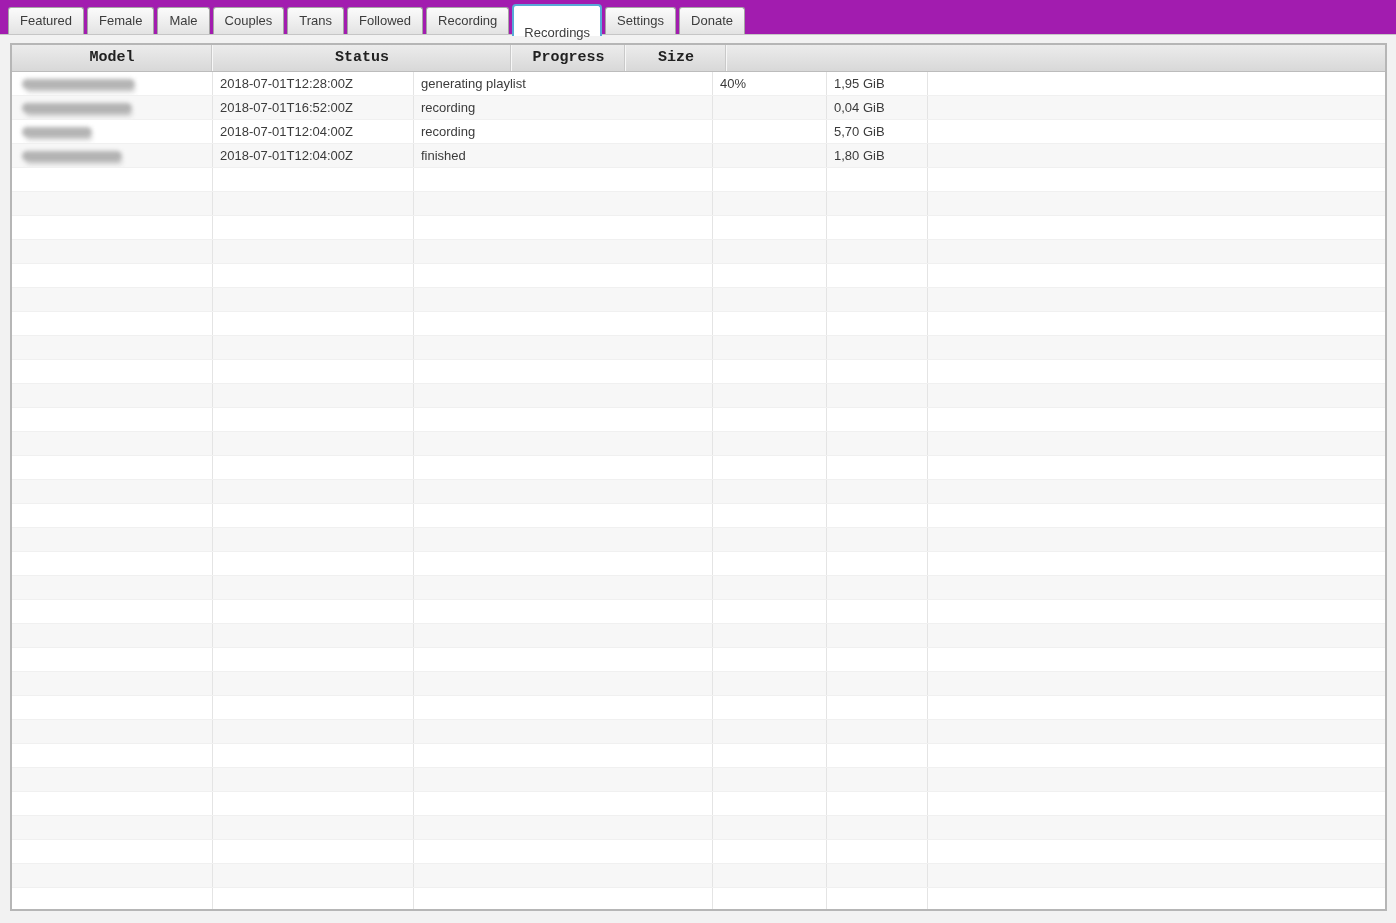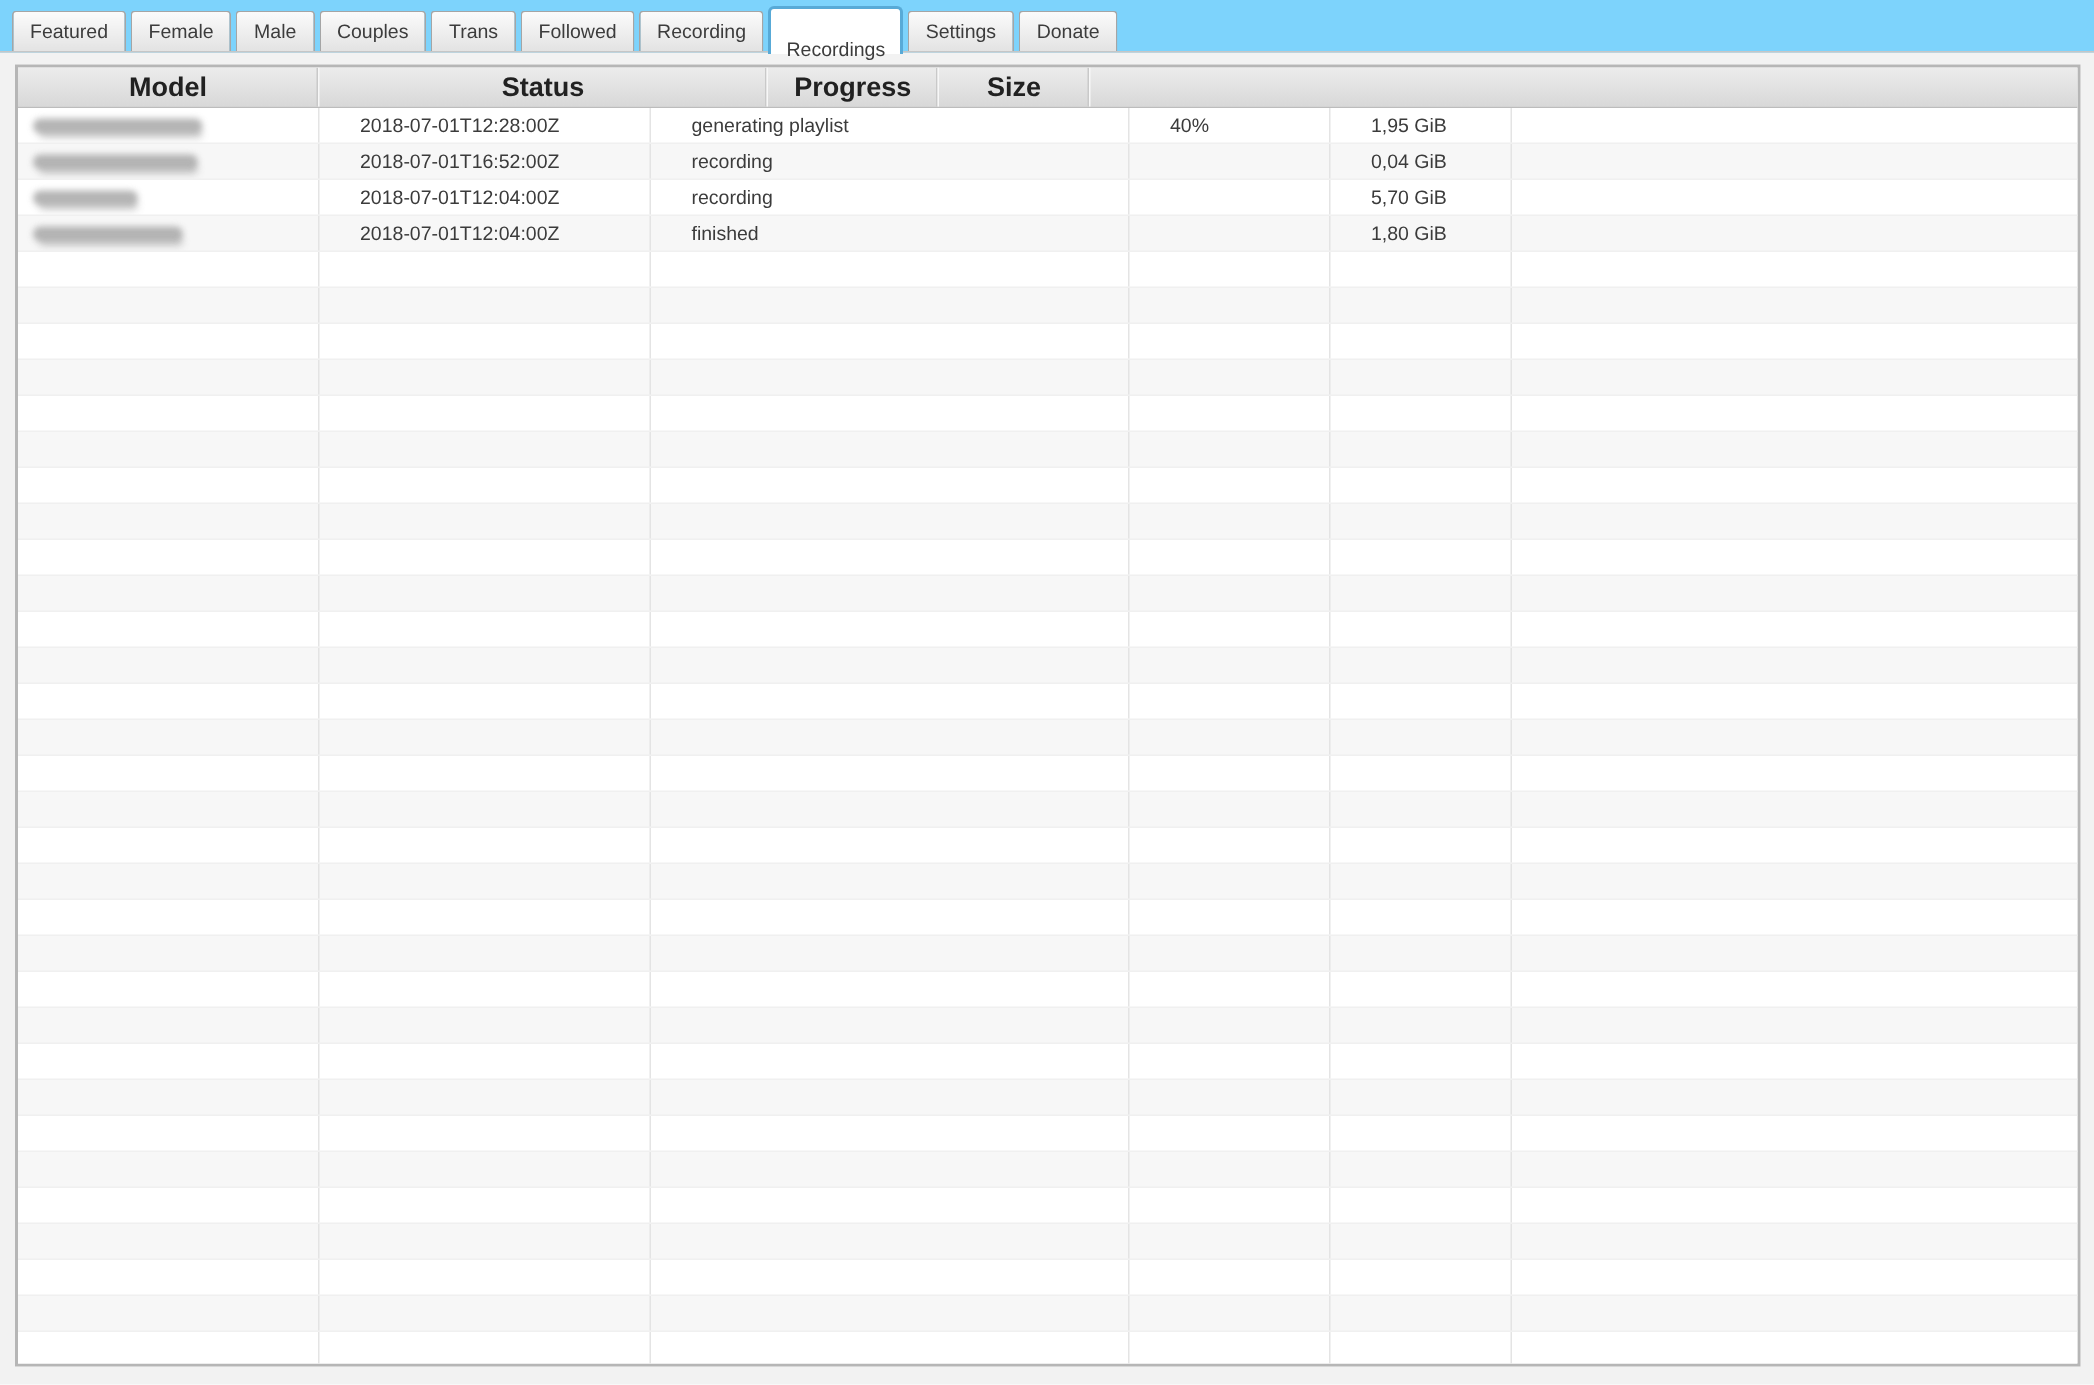--- a/index.html
+++ b/index.html
@@ -13,21 +13,21 @@
     font-family: "Liberation Sans", sans-serif;
     position: relative;
     overflow: hidden;
   }
 
   
   .tabstrip {
     position: absolute;
     top: 0; left: 0; right: 0;
     height: 34px;
-    background: #7dd3fc;
+    background: #a21caf;
     border-bottom: 1px solid #c6c6c6;
     display: flex;
     align-items: flex-end;
     padding-left: 8px;
     z-index: 1;
   }
   .tab {
     box-sizing: border-box;
     height: 27px;
     line-height: 25px;
@@ -69,38 +69,38 @@
   .header-row {
     display: flex;
     height: 26px;
     background: linear-gradient(#ececec, #d8d8d8);
     border-bottom: 1px solid #bcbcbc;
   }
   .hcell {
     box-sizing: border-box;
     line-height: 26px;
     text-align: center;
-    font-size: 18px;
+    font-size: 15px;
     font-weight: bold;
     color: #212121;
     border-right: 1px solid #f7f7f7;
     box-shadow: -1px 0 0 0 #c9c9c9 inset;
     white-space: nowrap;
     overflow: hidden;
+    font-family: Liberation Mono, monospace;
   }
   .hcell.c5 { border-right: none; box-shadow: none; }
 
   .table-body { width: 100%; }
   .row {
     display: flex;
     height: 24px;
     box-sizing: border-box;
     border-bottom: 1px solid #f0f0f0;
     background: #ffffff;
-    gap: 20px;
   }
   .row:nth-child(even) { background: #f7f7f7; }
   .cell {
     box-sizing: border-box;
     border-right: 1px solid #e4e4e4;
     padding-left: 7px;
     font-size: 13px;
     color: #3b3b3b;
     line-height: 23px;
     white-space: nowrap;

